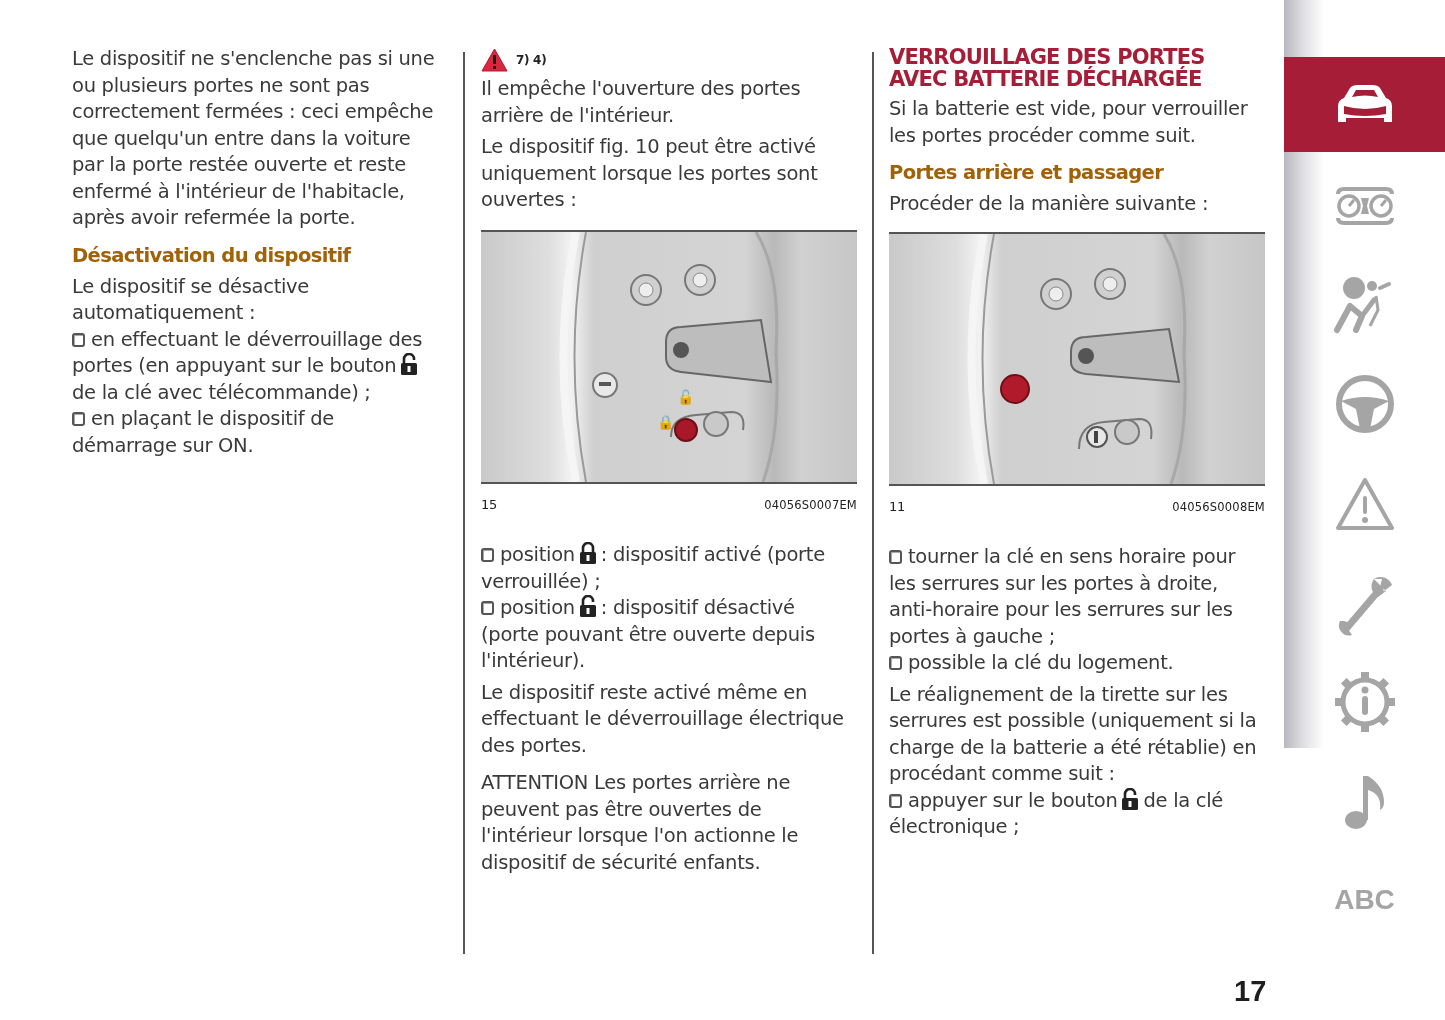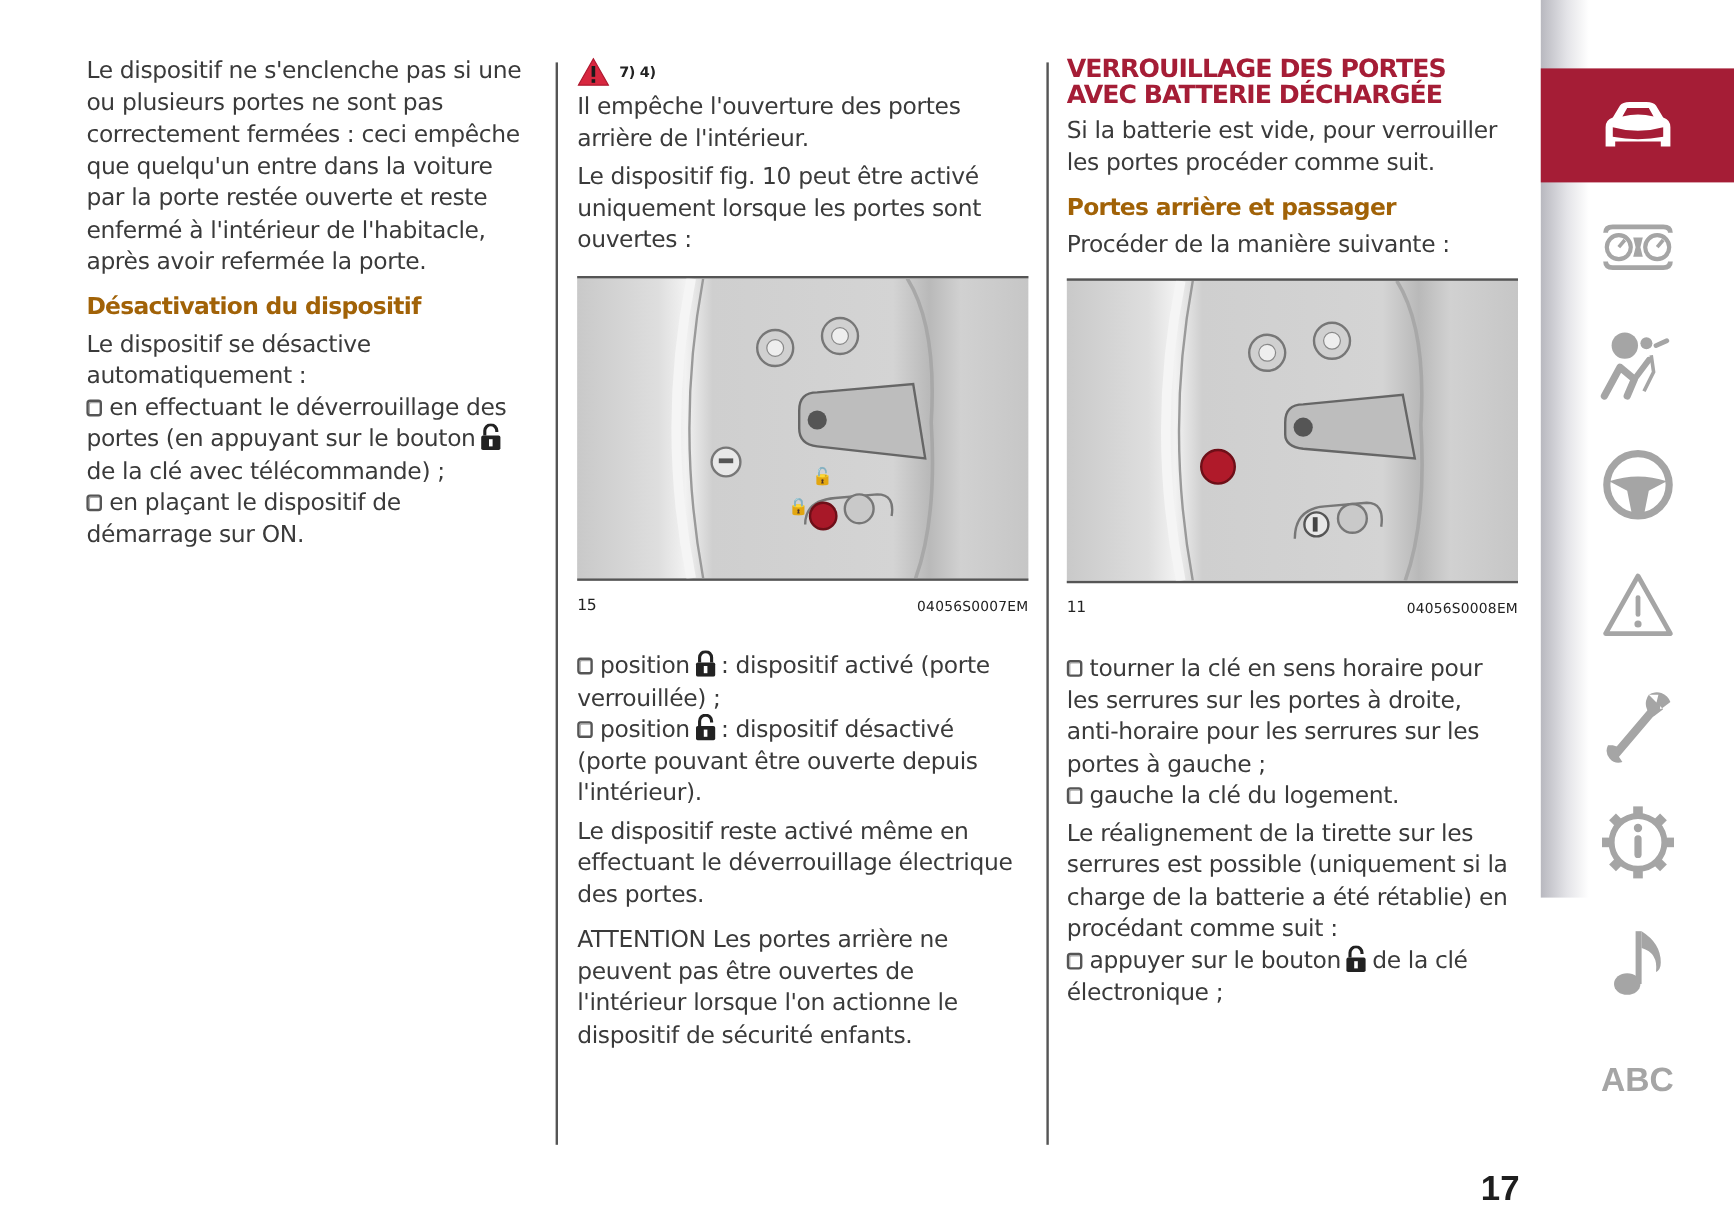--- a/index.html
+++ b/index.html
@@ -174,21 +174,21 @@
   </div>
   <div class="fig-cap">
     <span>11</span>
     <span class="code">04056S0008EM</span>
   </div>
 
   <p style="margin:0;">
     <span class="bullet"></span><span>tourner la clé en sens horaire pour les serrures sur les portes à droite, anti-horaire pour les serrures sur les portes à gauche ;</span>
   </p>
   <p>
-    <span class="bullet"></span><span>gauche la clé du logement.</span>
+    <span class="bullet"></span><span>possible la clé du logement.</span>
   </p>
   <p style="margin:0;">Le réalignement de la tirette sur les serrures est possible (uniquement si la charge de la batterie a été rétablie) en procédant comme suit :</p>
   <p>
     <span class="bullet"></span><span>appuyer sur le bouton</span><svg class="lock" viewBox="0 0 18 22">
         <path d="M4 10 V6 a5 5 0 0 1 10 0 V7" fill="none" stroke="#222" stroke-width="2.6"></path>
         <rect x="1" y="10" width="16" height="12" rx="1.5" fill="#222"></rect>
         <rect x="7.5" y="13" width="3" height="6" fill="#fff"></rect>
       </svg><span>de la clé électronique ;</span>
   </p>
 </div>

